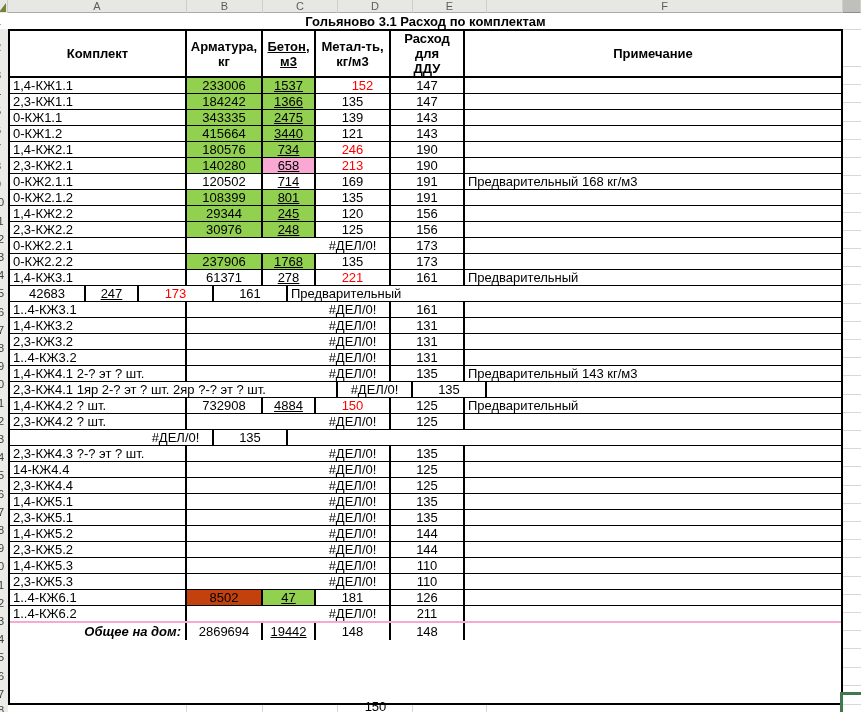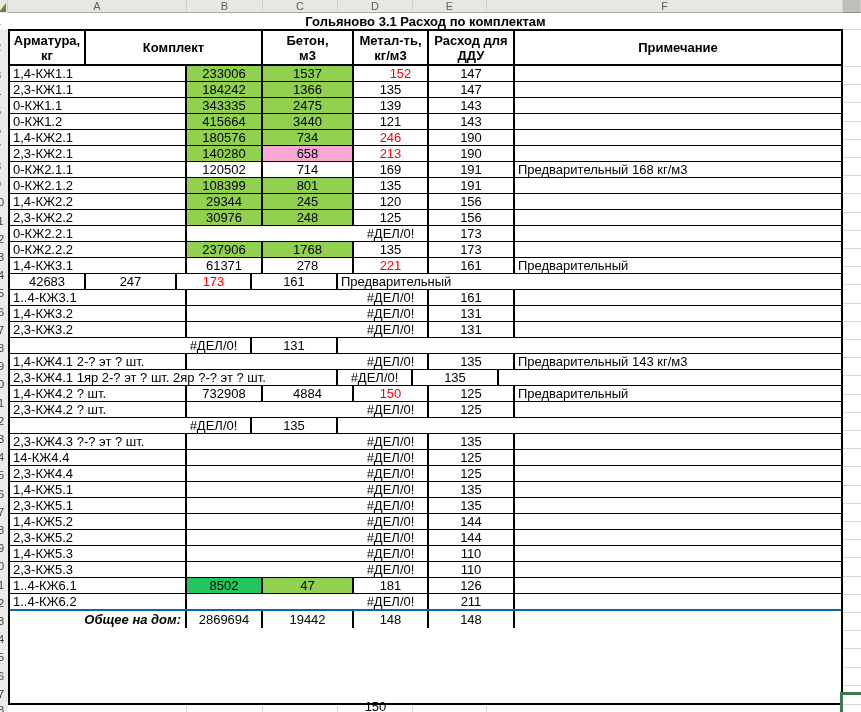--- a/index.html
+++ b/index.html
@@ -28,23 +28,23 @@
   .hcell{box-sizing:border-box;height:100%;display:flex;align-items:center;justify-content:center;
          text-align:center;font-weight:bold;font-size:13px;line-height:15px;white-space:pre-line;
          border-right:2px solid #000;overflow:hidden;}
   .drow{display:flex;box-sizing:border-box;flex:0 0 18.2px;border-bottom:1px solid #000;font-size:13px;}
   .drow.last{border-bottom:none;}
   .dcell{box-sizing:border-box;height:100%;display:flex;align-items:center;overflow:hidden;
          border-right:2px solid #000;}
   .name{padding-left:3px;white-space:nowrap;}
   .num{justify-content:center;}
   .note{padding-left:3px;white-space:nowrap;border-right:none;}
-  .wA{width:177px;} .wB{width:76px;} .wC{width:91px;} .wD{width:75px;} .wE{width:86px;}
+  .wA{width:177px;} .wB{width:76px;} .wC{width:53px;text-decoration:underline;} .wD{width:75px;} .wE{width:74px;}
   .wF{flex:1 1 auto;border-right:none;} .wABC{width:328px;}
-  .trow{display:flex;box-sizing:border-box;flex:0 0 19px;border-top:2px solid #0369a1;font-size:13px;}
+  .trow{display:flex;box-sizing:border-box;flex:0 0 19px;border-top:2px solid #f9a8d4;font-size:13px;}
   .tlabel{justify-content:flex-end;font-weight:bold;font-style:italic;padding-right:4px;}
   
   .rline{position:absolute;left:843px;width:18px;height:1px;background:#d8d8d4;}
   
   .fline{position:absolute;top:705px;width:1px;height:7px;background:#d6d6d2;}
   #below-value{position:absolute;left:338px;top:701px;width:75px;height:11px;overflow:hidden;
                text-align:center;font-size:13px;line-height:11px;}
   
   #sel-h{position:absolute;left:843px;top:692px;width:18px;height:3px;}
   #sel-v{position:absolute;left:840px;top:692px;width:3px;height:20px;}
@@ -183,23 +183,23 @@
         <span>38</span>
       </div>
     </div>
 
   <div id="title-row">
     <span class="t">Гольяново 3.1 Расход по комплектам</span>
   </div>
 
   <div id="tbl">
     <div class="hrow">
+      <div class="hcell wA">Комплект</div>
       <div class="hcell wB">Арматура,
 кг</div>
-      <div class="hcell wA">Комплект</div>
       <div class="hcell wC">Бетон,
 м3</div>
       <div class="hcell wD">Метал-ть,
 кг/м3</div>
       <div class="hcell wE">Расход для
 ДДУ</div>
       <div class="hcell wF">Примечание</div>
     </div>
     <div id="rows-host">
         <div class="drow">
@@ -331,20 +331,21 @@
         </div>
         <div class="drow">
           <div class="dcell wA name">2,3-КЖ3.2</div>
           <div class="dcell wB num"></div>
           <div class="dcell wC num"></div>
           <div class="dcell wD num">#ДЕЛ/0!</div>
           <div class="dcell wE num">131</div>
           <div class="dcell wF note"></div>
         </div>
         <div class="drow">
+          <div class="dcell wA name">1..4-КЖ3.2</div>
           <div class="dcell wB num"></div>
           <div class="dcell wC num"></div>
           <div class="dcell wD num">#ДЕЛ/0!</div>
           <div class="dcell wE num">131</div>
           <div class="dcell wF note"></div>
         </div>
         <div class="drow">
           <div class="dcell wA name">1,4-КЖ4.1 2-? эт ? шт.</div>
           <div class="dcell wB num"></div>
           <div class="dcell wC num"></div>
@@ -448,21 +449,21 @@
         <div class="drow">
           <div class="dcell wA name">2,3-КЖ5.3</div>
           <div class="dcell wB num"></div>
           <div class="dcell wC num"></div>
           <div class="dcell wD num">#ДЕЛ/0!</div>
           <div class="dcell wE num">110</div>
           <div class="dcell wF note"></div>
         </div>
         <div class="drow">
           <div class="dcell wA name">1..4-КЖ6.1</div>
-          <div class="dcell wB num" style="background: #22c55e;">8502</div>
+          <div class="dcell wB num" style="background: #c2410c;">8502</div>
           <div class="dcell wC num" style="background: rgb(146, 208, 80);">47</div>
           <div class="dcell wD num">181</div>
           <div class="dcell wE num">126</div>
           <div class="dcell wF note"></div>
         </div>
         <div class="drow last">
           <div class="dcell wA name">1..4-КЖ6.2</div>
           <div class="dcell wB num"></div>
           <div class="dcell wC num"></div>
           <div class="dcell wD num">#ДЕЛ/0!</div>

